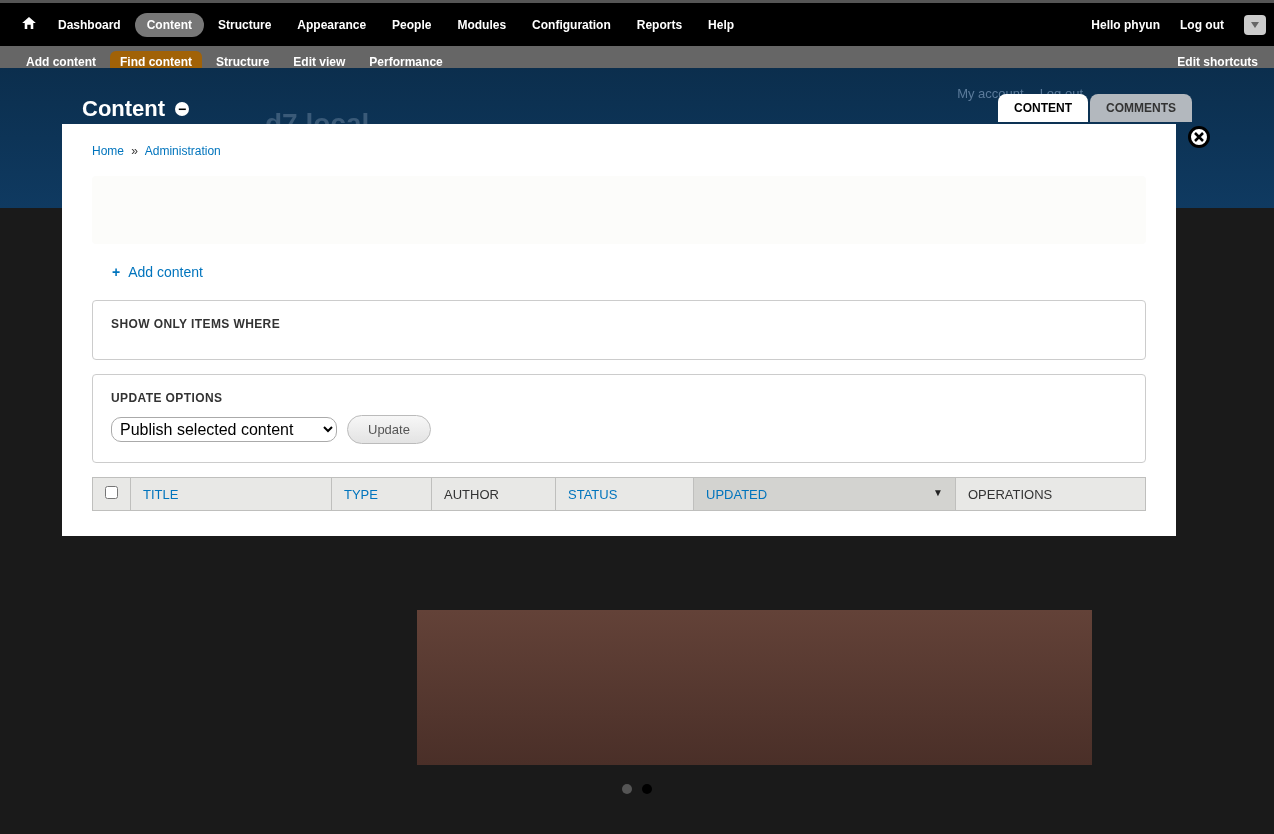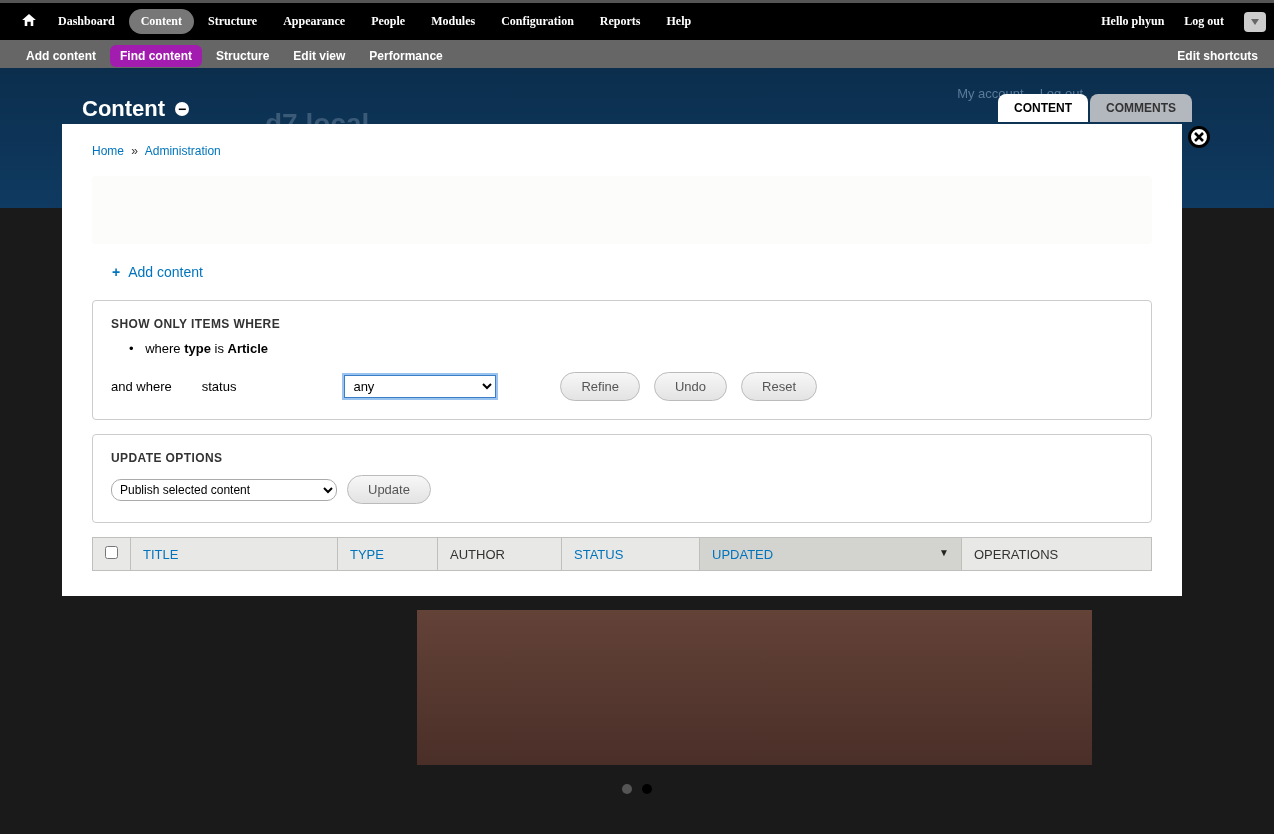--- a/index.html
+++ b/index.html
@@ -1,32 +1,32 @@
 <!DOCTYPE html>
 <html><head>
 <meta charset="utf-8">
 <style>
 * { margin: 0; padding: 0; box-sizing: border-box; }
 body { font-family: "Lucida Grande", Verdana, sans-serif; font-size: 13px; background: #1a1a1a; width: 1274px; height: 834px; overflow: hidden; position: relative; }
 
 
-.toolbar-top { background: #000; height: 40px; display: flex; align-items: center; border-top: 3px solid #555; justify-content: space-between; padding: 0 8px 0 14px; font-family: Liberation Serif, serif; }
+.toolbar-top { background: #000; height: 46px; display: flex; align-items: center; border-top: 3px solid #555; justify-content: space-between; padding: 0 8px 0 14px; }
 .toolbar-left { display: flex; align-items: center; gap: 2px; }
 .toolbar-left a { color: #fff; font-weight: bold; font-size: 12px; padding: 5px 12px; text-decoration: none; border-radius: 14px; }
 .toolbar-left a.active { background: #777; }
 .home-icon { width: 14px; height: 12px; display: inline-block; }
 .toolbar-right { display: flex; align-items: center; gap: 20px; color: #fff; font-size: 12px; font-weight: bold; }
 .toolbar-right a { color: #fff; text-decoration: none; font-weight: bold; }
 .toggle-box { width: 22px; height: 20px; background: #ccc; border-radius: 4px; display: flex; align-items: center; justify-content: center; }
 
 
 .shortcuts-bar { background: #666; height: 32px; display: flex; align-items: center; justify-content: space-between; padding: 0 16px; color: #fff; font-size: 12px; }
 .shortcuts-left { display: flex; gap: 4px; }
 .shortcuts-left a { color: #fff; text-decoration: none; padding: 4px 10px; font-weight: bold; border-radius: 6px; }
-.shortcuts-left a.active { background: #a21caf; }
+.shortcuts-left a.active { background: #a16207; }
 .shortcuts-right a { color: #fff; text-decoration: none; font-weight: bold; }
 
 
 .bg-site { position: absolute; top: 68px; left: 0; right: 0; height: 140px; background: linear-gradient(#0b2e4d, #0f3a61); z-index: 0; }
 .bg-site .account-links { position: absolute; top: 18px; right: 175px; color: #5a7a9a; font-size: 13px; }
 .bg-site .account-links span { margin-right: 16px; }
 .bg-site .site-name { position: absolute; top: 40px; left: 265px; color: #3a5a78; font-size: 28px; font-weight: bold; }
 .bg-dark { position: absolute; top: 208px; left: 0; right: 0; bottom: 0; background: #1a1a1a; z-index: 0; }
 .bg-image { position: absolute; top: 610px; left: 417px; width: 675px; height: 155px; background: linear-gradient(to bottom, #634238, #4a2f28); z-index: 0; }
 .pager-dots { position: absolute; top: 784px; left: 50%; transform: translateX(-50%); display: flex; gap: 10px; z-index: 0; }
@@ -37,21 +37,21 @@
 .overlay-title-bar { position: absolute; top: 94px; left: 82px; right: 82px; display: flex; justify-content: space-between; align-items: flex-end; z-index: 20; }
 .overlay-title { color: #fff; font-size: 22px; font-weight: bold; display: flex; align-items: center; gap: 10px; }
 .collapse-icon { width: 14px; height: 14px; border-radius: 50%; background: #fff; display: inline-flex; align-items: center; justify-content: center; color: #000; font-size: 14px; font-weight: bold; line-height: 1; }
 .overlay-tabs { display: flex; gap: 2px; }
 .overlay-tabs a { padding: 7px 16px; font-size: 12px; font-weight: bold; text-decoration: none; border-radius: 8px 8px 0 0; }
 .overlay-tabs a.active { background: #fff; color: #000; }
 .overlay-tabs a.inactive { background: #b3b8be; color: #333; }
 .close-overlay { position: absolute; top: 126px; right: 64px; width: 22px; height: 22px; background: #fff; border: 3px solid #000; border-radius: 50%; display: flex; align-items: center; justify-content: center; z-index: 25; font-weight: bold; cursor: pointer; }
 
 
-.overlay { position: absolute; top: 124px; left: 62px; right: 92px; background: #fff; z-index: 10; padding: 20px 30px 25px 30px; }
+.overlay { position: absolute; top: 124px; left: 62px; right: 98px; background: #fff; z-index: 10; padding: 20px 30px 25px 30px; }
 
 .breadcrumb { font-size: 12px; color: #0074bd; margin-bottom: 18px; }
 .breadcrumb a { color: #0074bd; text-decoration: none; }
 .breadcrumb .sep { color: #333; margin: 0 4px; }
 
 .message-area { background: #fcfcfa; height: 68px; margin-bottom: 20px; border-radius: 4px; }
 
 .add-content { color: #0074bd; font-size: 14px; display: flex; align-items: center; gap: 8px; margin: 0 0 20px 20px; cursor: pointer; }
 .plus-icon { color: #0074bd; font-weight: bold; font-size: 14px; }
 
@@ -60,21 +60,21 @@
 .fieldset-title { font-size: 12px; font-weight: bold; color: #333; letter-spacing: 0.4px; margin-bottom: 10px; }
 .filter-where { font-size: 13px; margin-left: 18px; margin-bottom: 8px; }
 .filter-where .bullet { margin-right: 8px; }
 .filter-row { display: flex; align-items: center; gap: 14px; font-size: 13px; margin-top: 16px; }
 .filter-row select { padding: 2px 4px; font-size: 13px; width: 152px; border: 1px solid #3b7ec7; background: #fff; outline: 2px solid #9bc3f0; }
 .filter-row .label-status { margin-left: 16px; }
 .pill-btn { background: linear-gradient(#f7f7f7, #e3e3e3); border: 1px solid #bbb; border-radius: 18px; padding: 6px 20px; font-size: 13px; color: #555; cursor: pointer; }
 .btn-group { display: flex; gap: 14px; margin-left: 50px; }
 
 .update-row { display: flex; align-items: center; gap: 10px; margin-top: 10px; }
-.update-row select { font-size: 12px; padding: 2px 4px; width: 226px; border: 1px solid #aaa; border-radius: 10px; background: #fff; }
+.update-row select { font-size: 16px; padding: 2px 4px; width: 226px; border: 1px solid #aaa; border-radius: 10px; background: #fff; }
 
 
 table.content { width: 100%; border-collapse: collapse; margin-top: 6px; font-size: 13px; }
 table.content thead th { background: #e8e8e6; border: 1px solid #bfbfbd; text-align: left; padding: 8px 12px; font-weight: normal; color: #333; }
 table.content thead th.sortable { color: #0074bd; cursor: pointer; }
 table.content thead th.sorted { background: #d3d3d0; }
 table.content tbody td { border: 1px solid #ddd; padding: 9px 12px; }
 table.content tbody tr:nth-child(even) td { background: #f6f6f2; }
 table.content a { color: #0074bd; text-decoration: none; }
 .sort-arrow { float: right; font-size: 10px; color: #222; }
@@ -165,37 +165,20 @@
 
   <div class="message-area"></div>
 
   <div class="add-content">
     <span class="plus-icon">+</span>
     <span>Add content</span>
   </div>
 
   <div class="fieldset">
     <div class="fieldset-title">SHOW ONLY ITEMS WHERE</div>
-    <div class="filter-where">
-      <span class="bullet">•</span>
-      <span>where </span><b>type</b><span> is </span><b>Article</b>
-    </div>
-    <div class="filter-row">
-      <span>and where</span>
-      <span class="label-status">status</span>
-      <span style="width:80px"></span>
-      <select>
-        <option>any</option>
-      </select>
-      <div class="btn-group">
-        <button class="pill-btn">Refine</button>
-        <button class="pill-btn">Undo</button>
-        <button class="pill-btn">Reset</button>
-      </div>
-    </div>
   </div>
 
   <div class="fieldset">
     <div class="fieldset-title">UPDATE OPTIONS</div>
     <div class="update-row">
       <select>
         <option>Publish selected content</option>
       </select>
       <button class="pill-btn">Update</button>
     </div>

